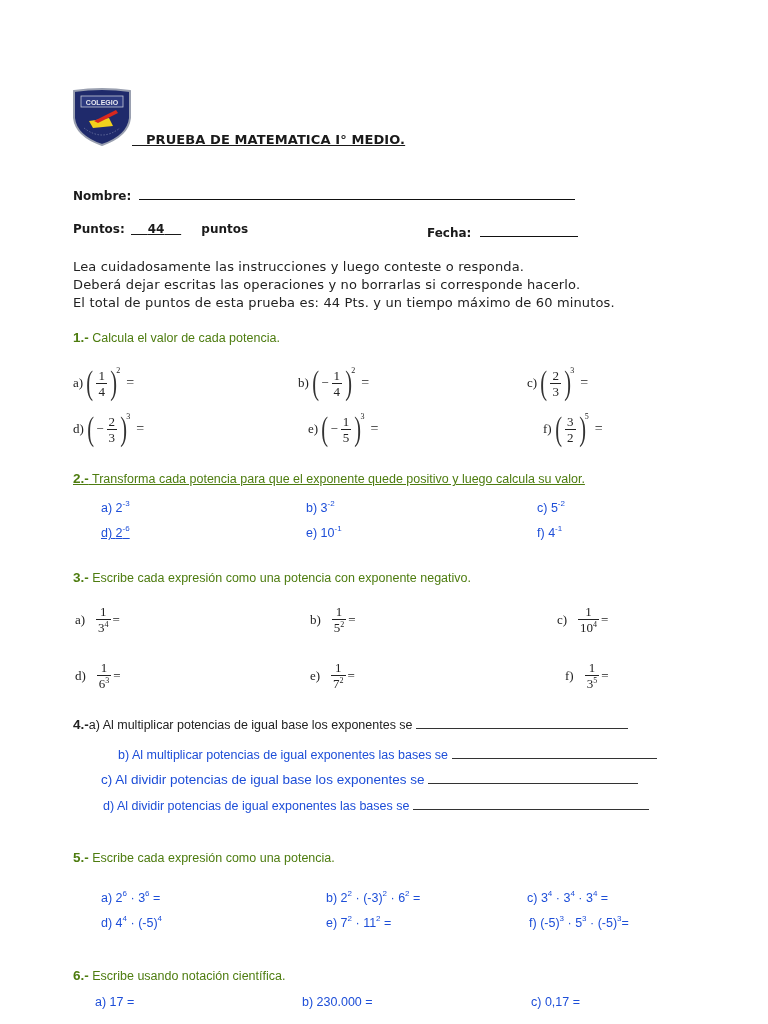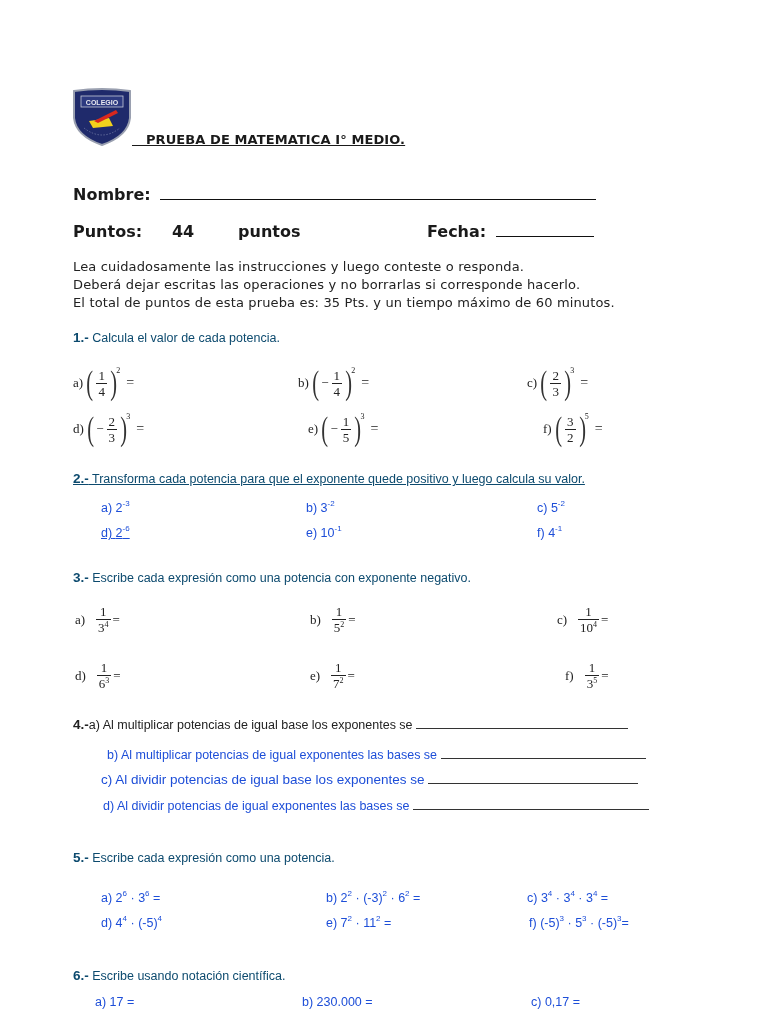--- a/index.html
+++ b/index.html
@@ -6,26 +6,26 @@
   body { width:768px; height:1024px; background:#ffffff; position:relative; overflow:hidden; color:#1a1a1a; }
   .abs { position:absolute; }
   .sans { font-family:"DejaVu Sans", sans-serif; }
   .arial { font-family:"Liberation Sans", sans-serif; }
 
   
   #logo { left:72px; top:88px; width:60px; height:58px; }
 
   .title { left:132px; top:132px; font-size:13px; font-weight:bold; text-decoration:underline; letter-spacing:0.1px; }
   .title .lead { text-decoration:underline; white-space:pre; }
-  .field-row { font-size:16px; font-weight:bold; }
+  .field-row { font-size:12px; font-weight:bold; }
   .uline { display:inline-block; border-bottom:1.6px solid #111; vertical-align:baseline; }
 
   .instr { left:73px; top:258px; font-size:13px; line-height:18px; color:#222; letter-spacing:0.15px; }
 
-  .q-title { font-size:12.5px; color:#0c4a6e; }
+  .q-title { font-size:12.5px; color:#4d7c0f; }
   .q-title .num { font-weight:bold; font-size:13.5px; }
 
   .item { font-size:12.5px; color:#1d4ed8; white-space:nowrap; }
   sup { font-size:8px; vertical-align:6px; line-height:0; }
 
   
   .m { font-family:"Liberation Serif", serif; font-size:13px; color:#222; display:flex; align-items:center; white-space:nowrap; }
   .paren { font-size:34px; font-weight:200; line-height:1; transform:scaleX(0.6); display:inline-block; color:#333; }
   .frac { display:inline-flex; flex-direction:column; align-items:center; font-size:13px; line-height:15px; margin:0 1px; }
   .frac .n { padding:0 2px; }
@@ -55,33 +55,33 @@
   <span class="lead">   </span><span>PRUEBA DE MATEMATICA I° MEDIO.</span>
 </div>
 
 <div class="abs sans field-row" style="left:73px; top:185px;">
   <span>Nombre:</span>
   <span class="uline" style="width:436px; height:14px; margin-left:4px;"></span>
 </div>
 
 <div class="abs sans field-row" style="left:73px; top:222px;">
   <span>Puntos:</span>
-  <span style="white-space:pre; margin-left:2px;"><span style="white-space:pre">    </span><span>44</span><span style="white-space:pre">    </span></span>
+  <span style="text-decoration:underline; white-space:pre; margin-left:2px;"><span style="white-space:pre">    </span><span>44</span><span style="white-space:pre">    </span></span>
   <span style="margin-left:16px;">puntos</span>
 </div>
 
 <div class="abs sans field-row" style="left:427px; top:222px;">
   <span>Fecha:</span>
   <span class="uline" style="width:98px; height:14px; margin-left:4px;"></span>
 </div>
 
 <div class="abs sans instr">
   <div>Lea cuidadosamente las instrucciones y luego conteste o responda.</div>
   <div>Deberá dejar escritas las operaciones y no borrarlas si corresponde hacerlo.</div>
-  <div>El total de puntos de esta prueba es: 35 Pts. y  un tiempo máximo de 60 minutos.</div>
+  <div>El total de puntos de esta prueba es: 44 Pts. y  un tiempo máximo de 60 minutos.</div>
 </div>
 
 <div class="abs arial q-title" style="left:73px; top:330px;">
   <span class="num">1.-</span><span> Calcula el valor de cada potencia.</span>
 </div>
 
 <div id="q1-items">
     <div class="abs m" style="left: 73px; top: 366px;">
       <span class="lbl">a)</span>
       <span class="paren">(</span>
@@ -218,21 +218,21 @@
       <span style="margin-left: 1px;">=</span>
     </div>
   </div>
 
 <div class="abs arial" style="left:73px; top:716px; font-size:12.5px; color:#222;">
   <div style="white-space:nowrap;">
     <span class="num" style="font-weight:bold; font-size:13.5px;">4.-</span><span>a) Al multiplicar potencias de igual base los exponentes se</span>
     <span class="blank" style="width:212px;"></span>
   </div>
 </div>
-<div class="abs arial item" style="left:107px; top:746px;">
+<div class="abs arial item" style="left:118px; top:746px;">
   <span>b) Al multiplicar potencias de igual exponentes las bases se</span>
   <span class="blank" style="width:205px;"></span>
 </div>
 <div class="abs arial item" style="left:101px; top:771px; font-size:13.5px;">
   <span>c) Al dividir potencias de igual base los exponentes se</span>
   <span class="blank" style="width:210px;"></span>
 </div>
 <div class="abs arial item" style="left:103px; top:797px;">
   <span>d) Al dividir potencias de igual exponentes las bases se</span>
   <span class="blank" style="width:236px;"></span>

